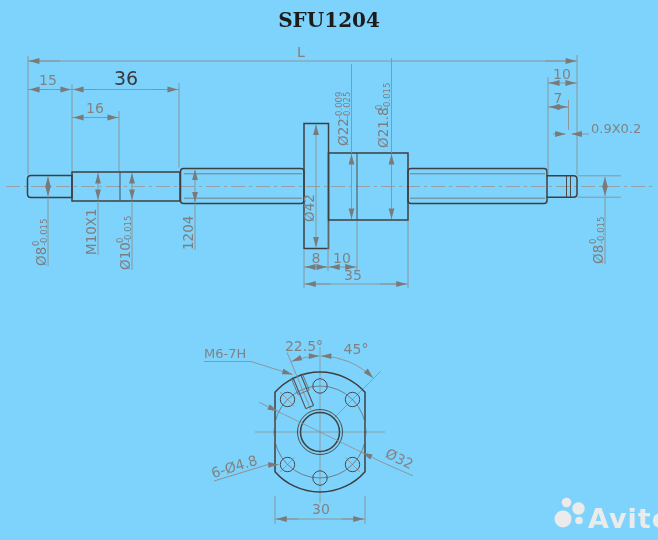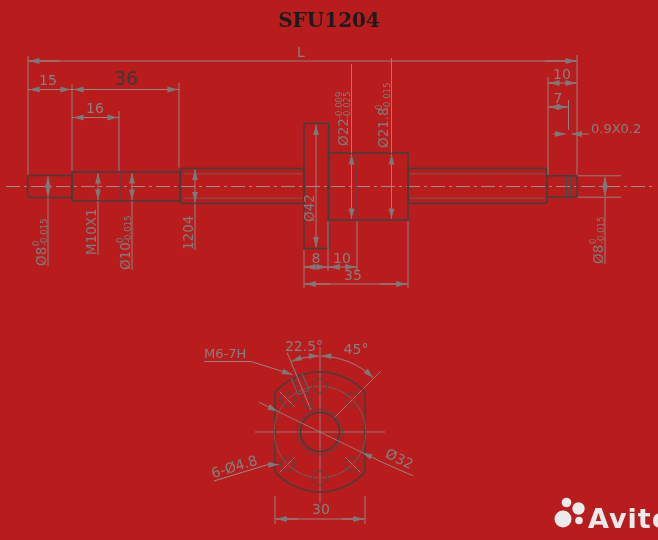--- a/index.html
+++ b/index.html
@@ -1,16 +1,16 @@
 <!DOCTYPE html>
 <html><head>
 <meta charset="utf-8">
 <style>
   html,body{margin:0;padding:0;background:#ffffff;}
-  .canvas{width:658px;height:540px;position:relative;background:#b91c1c;overflow:hidden;}
+  .canvas{width:658px;height:540px;position:relative;background:#7dd3fc;overflow:hidden;}
   svg{display:block;}
   .ol{stroke:#3f3f3f;stroke-width:1.5;fill:none;stroke-linecap:round;}
   .ol2{stroke:#4a4a4a;stroke-width:1;fill:none;}
   .thin{stroke:#6a6a6a;stroke-width:0.8;fill:none;}
   .dim{stroke:#8f8f8f;stroke-width:0.9;fill:none;}
   .cl{stroke:#9a9a9a;stroke-width:0.9;fill:none;stroke-dasharray:14 4 3 4;}
   .clf{stroke:#8f8f8f;stroke-width:0.8;fill:none;}
   .t-dim{font:14px "DejaVu Sans",sans-serif;fill:#828282;}
   .t-dim-s{font:13px "DejaVu Sans",sans-serif;fill:#828282;}
   .t-big{font:19px "DejaVu Sans",sans-serif;fill:#3a3a3a;}

